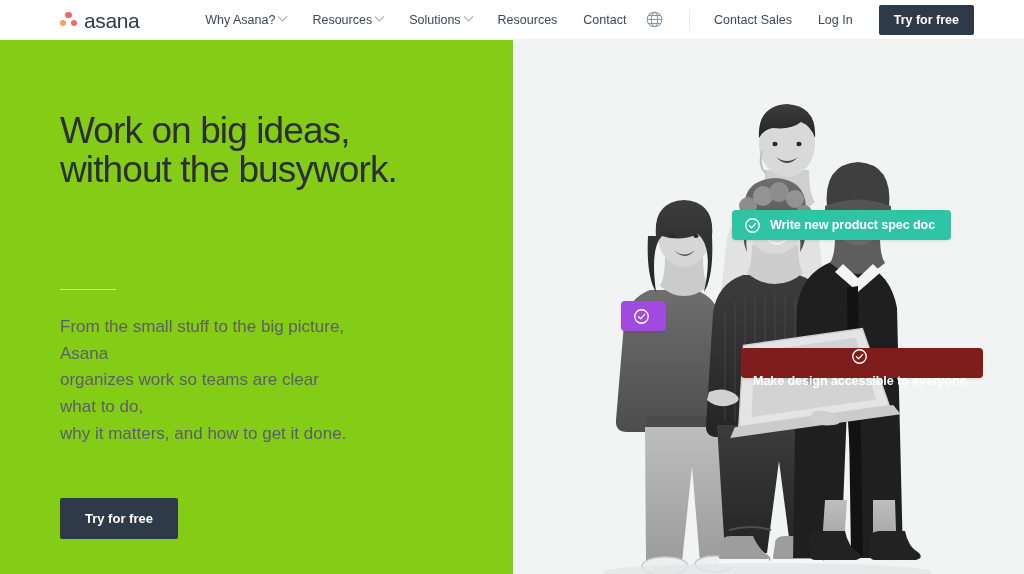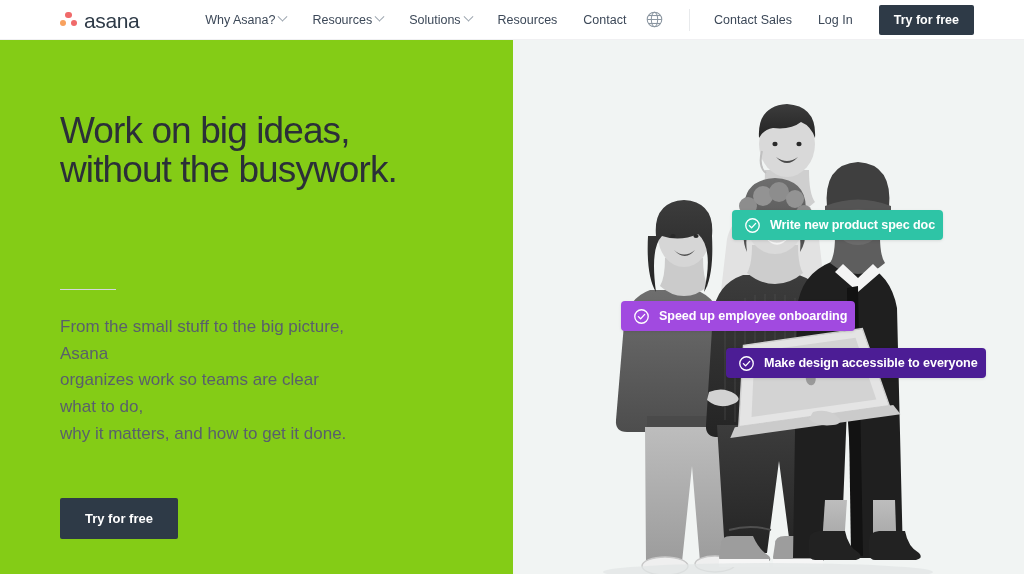--- a/index.html
+++ b/index.html
@@ -193,34 +193,34 @@
   }
   .photo svg { display: block; width: 511px; height: 534px; }
 
   
   .pill {
     position: absolute;
     display: flex;
     align-items: center;
     gap: 9px;
     border-radius: 4px;
-    padding: 0 8px 0 12px;
+    padding: 0 16px 0 12px;
     height: 30px;
     color: #ffffff;
     font-size: 12.6px;
     font-weight: 700;
     letter-spacing: -0.1px;
     white-space: nowrap;
     cursor: pointer;
     box-shadow: 0 1px 3px rgba(0,0,0,0.10);
   }
   .pill .ck { flex: none; width: 17px; height: 17px; }
   .pill-1 { left: 219px; top: 170px; background: #2ec4a6; }
   .pill-2 { left: 108px; top: 261px; background: #a14ae0; }
-  .pill-3 { left: 213px; top: 308px; background: #4c1d95; }
+  .pill-3 { left: 228px; top: 308px; background: #7f1d1d; flex-direction: column; }
 
 </style>
 </head>
 <body>
 
 <div class="page">
 
   <div class="navbar">
 
     <div class="brand">
@@ -403,21 +403,20 @@
           <path d="M7.6 12.2 l3.1 3.1 l5.8 -6.3" stroke-linecap="round" stroke-linejoin="round"></path>
       </svg>
       <span>Write new product spec doc</span>
     </div>
 
     <div class="pill pill-2">
       <svg class="ck" viewBox="0 0 24 24" fill="none" stroke="#ffffff" stroke-width="1.9">
         <circle cx="12" cy="12" r="9.5"></circle>
           <path d="M7.6 12.2 l3.1 3.1 l5.8 -6.3" stroke-linecap="round" stroke-linejoin="round"></path>
       </svg>
-      <span>Speed up employee onboarding</span>
     </div>
 
     <div class="pill pill-3">
       <svg class="ck" viewBox="0 0 24 24" fill="none" stroke="#ffffff" stroke-width="1.9">
         <circle cx="12" cy="12" r="9.5"></circle>
           <path d="M7.6 12.2 l3.1 3.1 l5.8 -6.3" stroke-linecap="round" stroke-linejoin="round"></path>
       </svg>
       <span>Make design accessible to everyone</span>
     </div>
 

